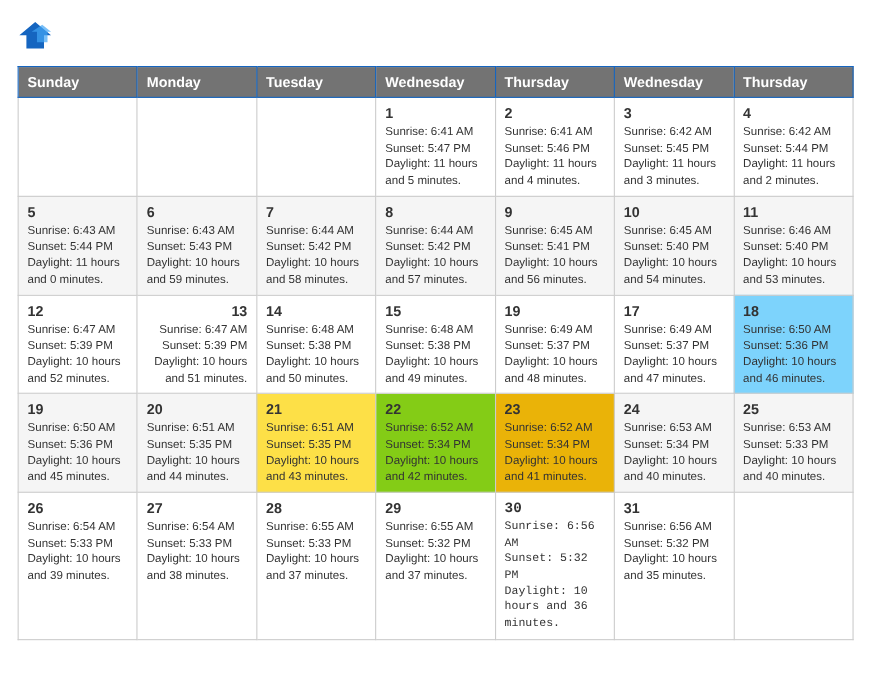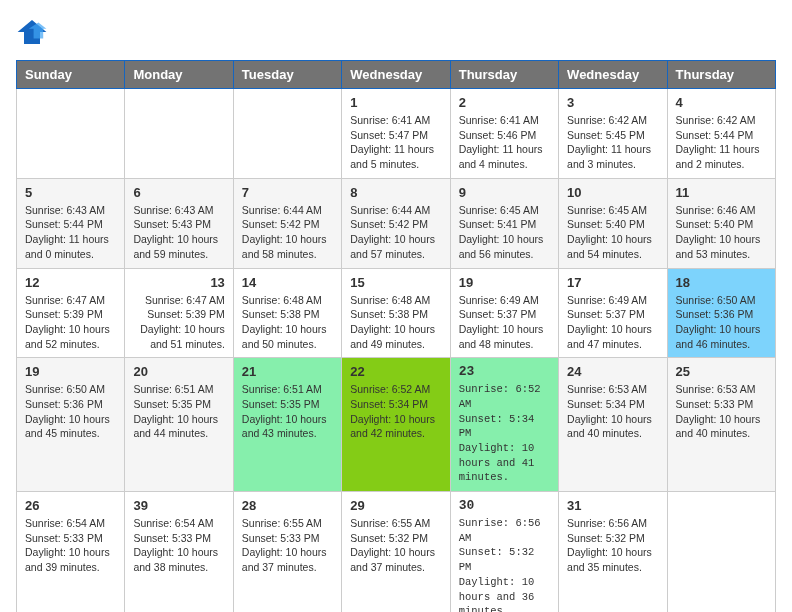--- a/index.html
+++ b/index.html
@@ -212,48 +212,48 @@
       </tr>
       <tr>
         <td style="background-color: rgb(245, 245, 245);">
           <span class="day-number">19</span>
           <div class="day-info">Sunrise: 6:50 AM<br>Sunset: 5:36 PM<br>Daylight: 10 hours and 45 minutes.</div>
         </td>
         <td style="background-color: rgb(245, 245, 245);">
           <span class="day-number">20</span>
           <div class="day-info">Sunrise: 6:51 AM<br>Sunset: 5:35 PM<br>Daylight: 10 hours and 44 minutes.</div>
         </td>
-        <td style="background-color: #86efac;">
+        <td style="background-color: #fde047;">
           <span class="day-number">21</span>
           <div class="day-info">Sunrise: 6:51 AM<br>Sunset: 5:35 PM<br>Daylight: 10 hours and 43 minutes.</div>
         </td>
         <td style="background-color: #84cc16;">
           <span class="day-number">22</span>
           <div class="day-info">Sunrise: 6:52 AM<br>Sunset: 5:34 PM<br>Daylight: 10 hours and 42 minutes.</div>
         </td>
-        <td style="background-color: #86efac; font-family: Liberation Mono, monospace;">
+        <td style="background-color: #eab308;">
           <span class="day-number">23</span>
           <div class="day-info">Sunrise: 6:52 AM<br>Sunset: 5:34 PM<br>Daylight: 10 hours and 41 minutes.</div>
         </td>
         <td style="background-color: rgb(245, 245, 245);">
           <span class="day-number">24</span>
           <div class="day-info">Sunrise: 6:53 AM<br>Sunset: 5:34 PM<br>Daylight: 10 hours and 40 minutes.</div>
         </td>
         <td style="background-color: rgb(245, 245, 245);">
           <span class="day-number">25</span>
           <div class="day-info">Sunrise: 6:53 AM<br>Sunset: 5:33 PM<br>Daylight: 10 hours and 40 minutes.</div>
         </td>
       </tr>
       <tr>
         <td style="background-color: rgb(255, 255, 255);">
           <span class="day-number">26</span>
           <div class="day-info">Sunrise: 6:54 AM<br>Sunset: 5:33 PM<br>Daylight: 10 hours and 39 minutes.</div>
         </td>
         <td style="background-color: rgb(255, 255, 255);">
-          <span class="day-number">39</span>
+          <span class="day-number">27</span>
           <div class="day-info">Sunrise: 6:54 AM<br>Sunset: 5:33 PM<br>Daylight: 10 hours and 38 minutes.</div>
         </td>
         <td style="background-color: rgb(255, 255, 255);">
           <span class="day-number">28</span>
           <div class="day-info">Sunrise: 6:55 AM<br>Sunset: 5:33 PM<br>Daylight: 10 hours and 37 minutes.</div>
         </td>
         <td style="background-color: rgb(255, 255, 255);">
           <span class="day-number">29</span>
           <div class="day-info">Sunrise: 6:55 AM<br>Sunset: 5:32 PM<br>Daylight: 10 hours and 37 minutes.</div>
         </td>

